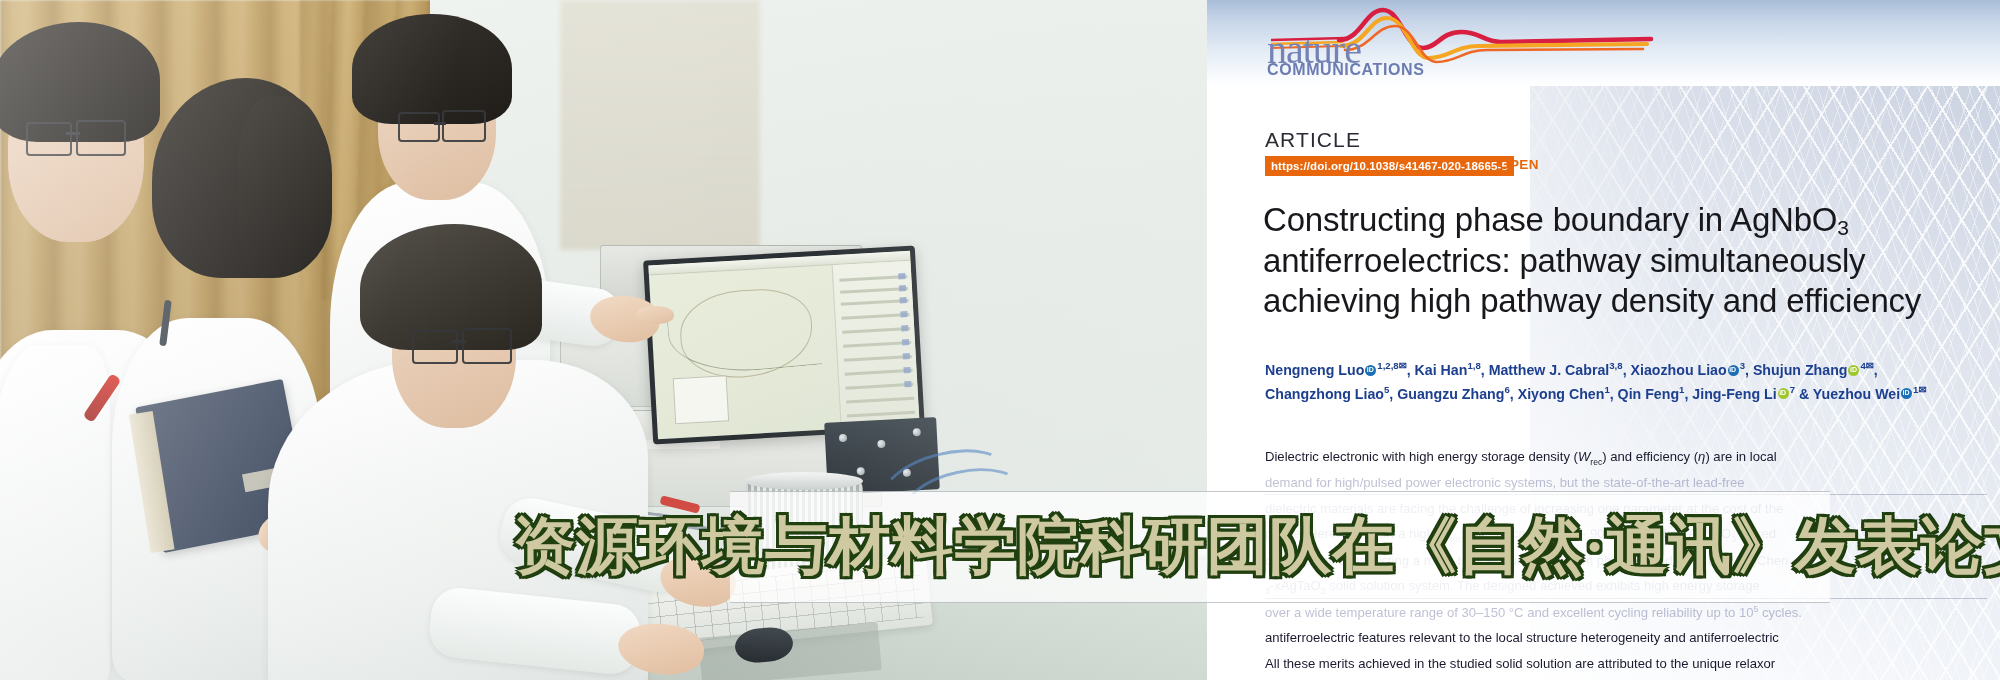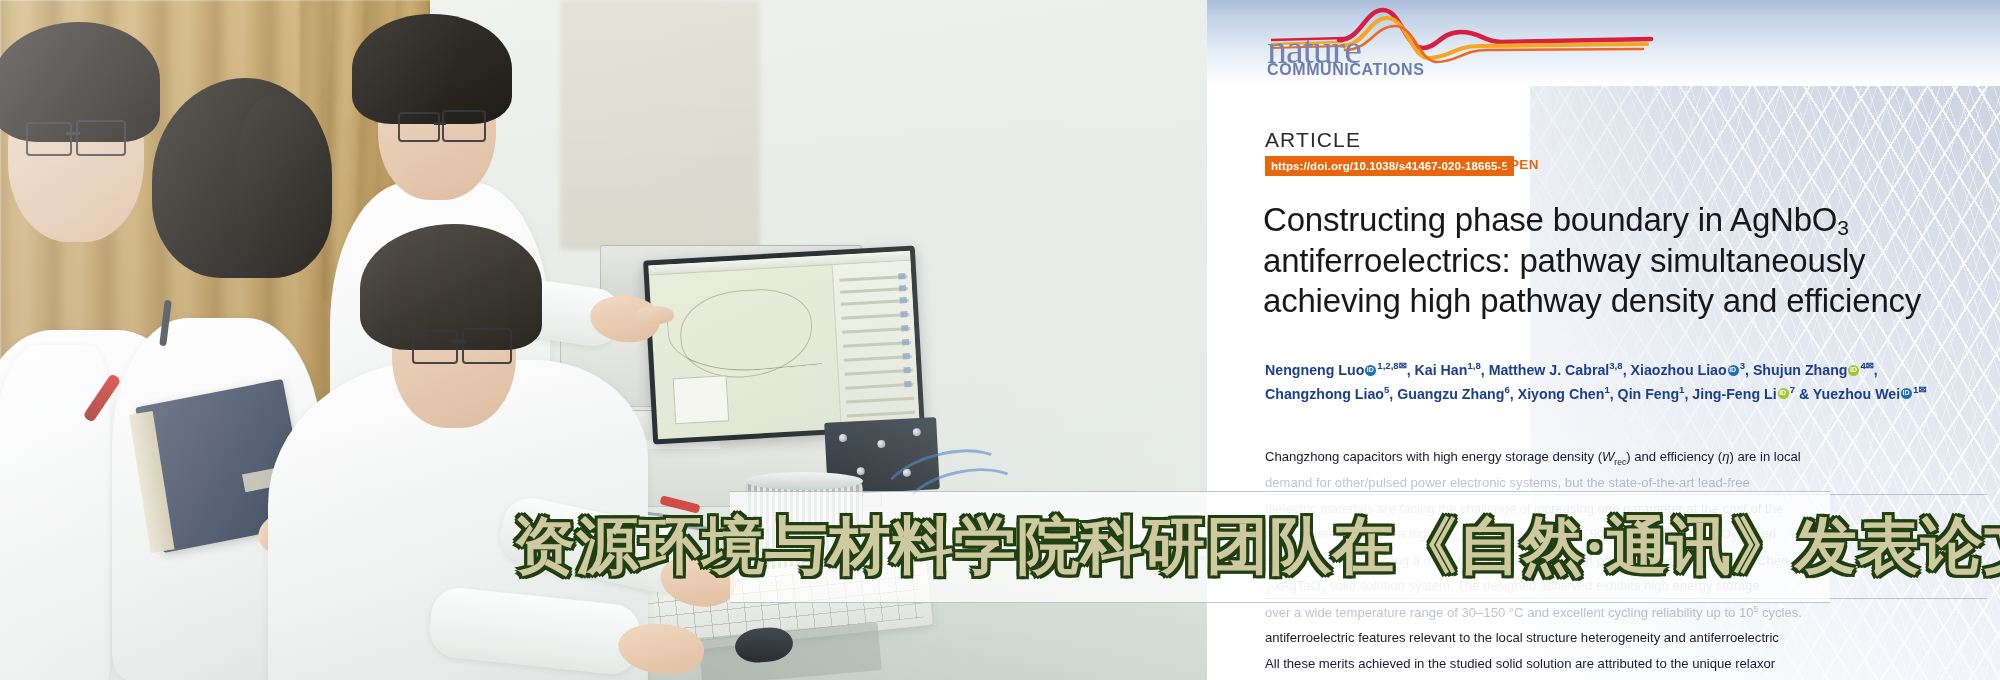--- a/index.html
+++ b/index.html
@@ -378,22 +378,22 @@
     <h1 class="title"><span>Constructing phase boundary in AgNbO</span><sub>3</sub><br><span>antiferroelectrics: pathway simultaneously</span><br><span>achieving high pathway density and efficiency</span></h1>
 
     <div class="authors">
       <span>Nengneng Luo</span><span class="orcid b"></span><sup>1,2,8</sup><sup class="env">✉</sup><span>, Kai Han</span><sup>1,8</sup><span>, Matthew J. Cabral</span><sup>3,8</sup><span>, Xiaozhou Liao</span><span class="orcid b"></span><sup>3</sup><span>, Shujun Zhang</span><span class="orcid"></span><sup>4</sup><sup class="env">✉</sup>,<br><span>Changzhong Liao</span><sup>5</sup><span>, Guangzu Zhang</span><sup>6</sup><span>, Xiyong Chen</span><sup>1</sup><span>, Qin Feng</span><sup>1</sup><span>, Jing-Feng Li</span><span class="orcid"></span><sup>7</sup><span> &amp; Yuezhou Wei</span><span class="orcid b"></span><sup>1</sup><sup class="env">✉</sup>
     </div>
 
     <div class="hr" style="top:494px"></div>
     <div class="hr" style="top:598px"></div>
 
     <div class="abstract">
-      <span class="ln"><span>Changzhong capacitors with high energy storage density (</span><i>W</i><sub>rec</sub><span>) and efficiency (</span><i>η</i><span>) are in local</span></span>
-      <span class="ln fade">demand for other/pulsed power electronic systems, but the state-of-the-art lead-free</span>
+      <span class="ln"><span>Dielectric electronic with high energy storage density (</span><i>W</i><sub>rec</sub><span>) and efficiency (</span><i>η</i><span>) are in local</span></span>
+      <span class="ln fade">demand for high/pulsed power electronic systems, but the state-of-the-art lead-free</span>
       <span class="ln fade">dielectric materials are facing the challenge of increasing one parameter at the cost of the</span>
       <span class="ln fade"><span>phase. Here we report a high </span><i>W</i><sub>rec</sub><span> of 6.5 J cm</span><sup>-3</sup><span> with η ~ 90% in lead-free AgNbO</span><sub>3</sub><span>-based</span></span>
       <span class="ln fade"><span>ceramics by constructing a room-temperature </span><i>R</i><span>3</span><span>c-Pbcm phase boundary in the (1-</span><i>x</i><span>)Chen</span></span>
       <span class="ln fade"><sub>3</sub><span>-xAgTaO</span><sub>3</sub><span> solid solution system. The designed achieved exhibits high energy storage</span></span>
       <span class="ln fade"><span>over a wide temperature range of 30–150 °C and excellent cycling reliability up to 10</span><sup>5</sup><span> cycles.</span></span>
       <span class="ln">antiferroelectric features relevant to the local structure heterogeneity and antiferroelectric</span>
       <span class="ln">All these merits achieved in the studied solid solution are attributed to the unique relaxor</span>
       <span class="ln">ordering, being confirmed by scanning transmission electron microscopy and synchrotron X-</span>
     </div>
   </div>

